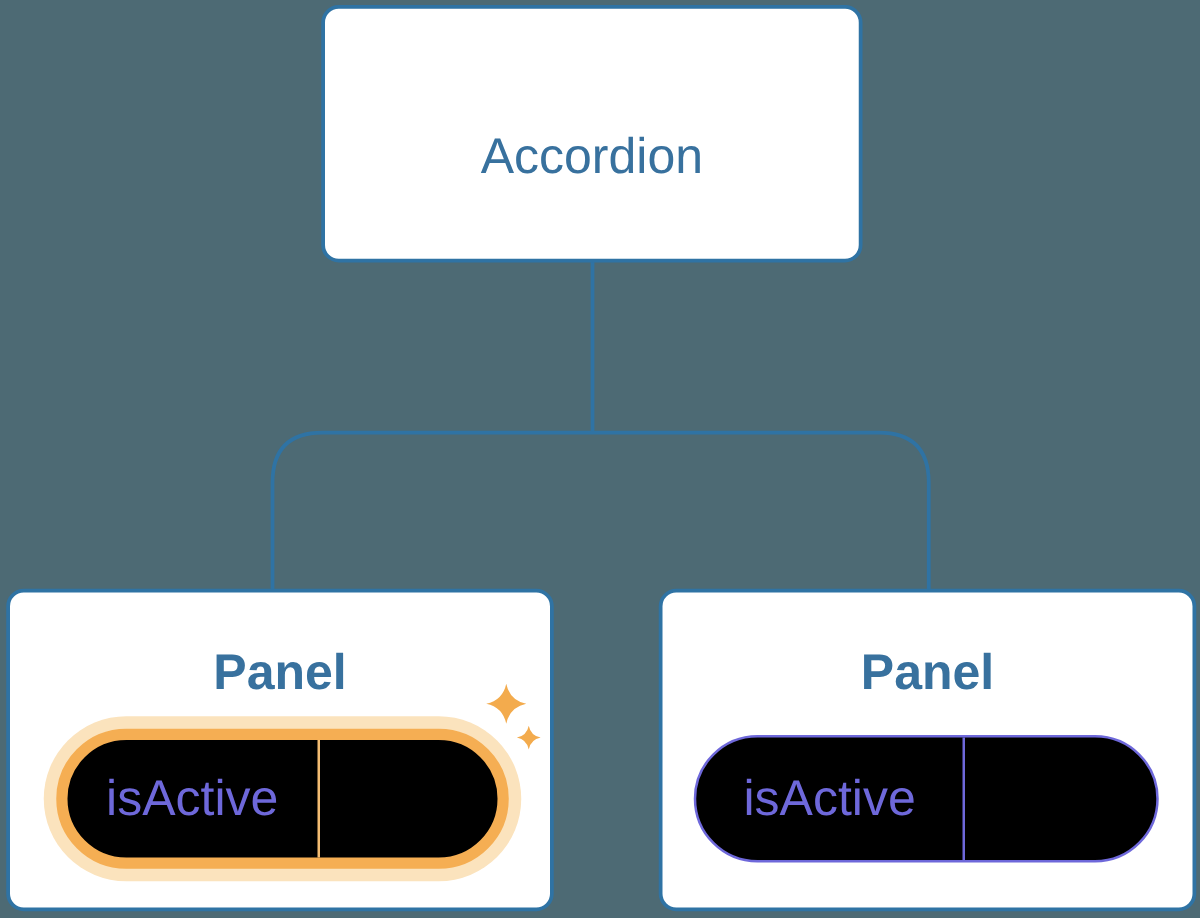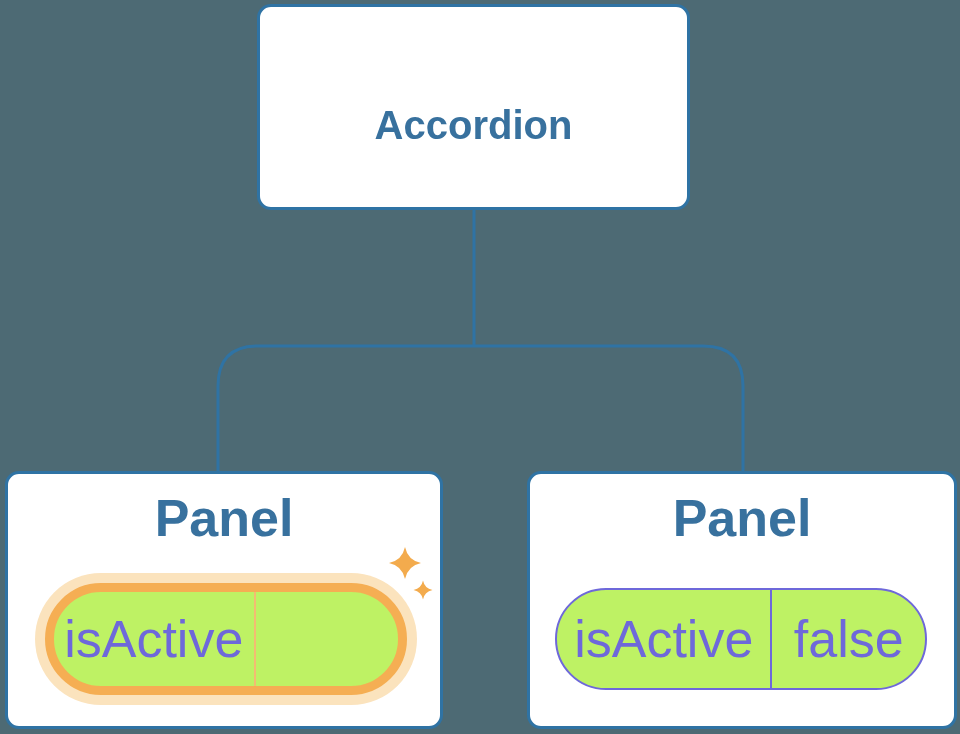--- a/index.html
+++ b/index.html
@@ -30,49 +30,49 @@
   .node-root {
     left: 257px; top: 4px;
     width: 433px; height: 206px;
     display: flex;
     align-items: center;
     justify-content: center;
   }
   .node-label {
     color: var(--heading_blue, #38719e);
     font-size: 40px;
-    font-weight: 700;
+    font-weight: 400;
     line-height: 1.1;
     margin-top: 36px;
   }
   .node-panel-left {
     left: 5px; top: 471px;
     width: 438px; height: 258px;
   }
   .node-panel-right {
     left: 527px; top: 471px;
     width: 430px; height: 258px;
   }
   .panel-title {
-    margin-top: 16px;
+    margin-top: 42px;
     text-align: center;
     color: var(--heading_blue, #38719e);
-    font-size: 52px;
+    font-size: 40px;
     font-weight: 600;
     line-height: 1.1;
   }
   .pill {
     position: absolute;
     box-sizing: border-box;
-    background: #bef264;
+    background: #000000;
     border-radius: 999px;
     display: flex;
     align-items: stretch;
     color: var(--state_purple, #6e68da);
-    font-size: 52px;
+    font-size: 40px;
   }
   .pill-cell {
     display: flex;
     align-items: center;
     justify-content: center;
   }
   .pill-cell-key { flex: 0 0 58%; }
   .pill-cell-value { flex: 1 1 auto; }
   .pill-highlight {
     left: 37px; top: 109px;
@@ -121,17 +121,16 @@
     <svg class="sparkles" viewBox="0 0 54 58" xmlns="http://www.w3.org/2000/svg">
       <path d="M17 3 Q19.8 16.2 33 19 Q19.8 21.8 17 35 Q14.2 21.8 1 19 Q14.2 16.2 17 3 Z" fill="#f3ab4d"></path>
       <path d="M35 36.5 Q36.6 44.4 44.5 46 Q36.6 47.6 35 55.5 Q33.4 47.6 25.5 46 Q33.4 44.4 35 36.5 Z" fill="#f3ab4d"></path>
     </svg>
   </div>
 
   <div class="node node-panel-right">
     <div class="panel-title">Panel</div>
     <div class="pill pill-plain">
       <span class="pill-cell pill-cell-key">isActive</span>
-      <span class="pill-cell pill-cell-value">false</span>
     </div>
   </div>
 
 </div>
 
 </body></html>

